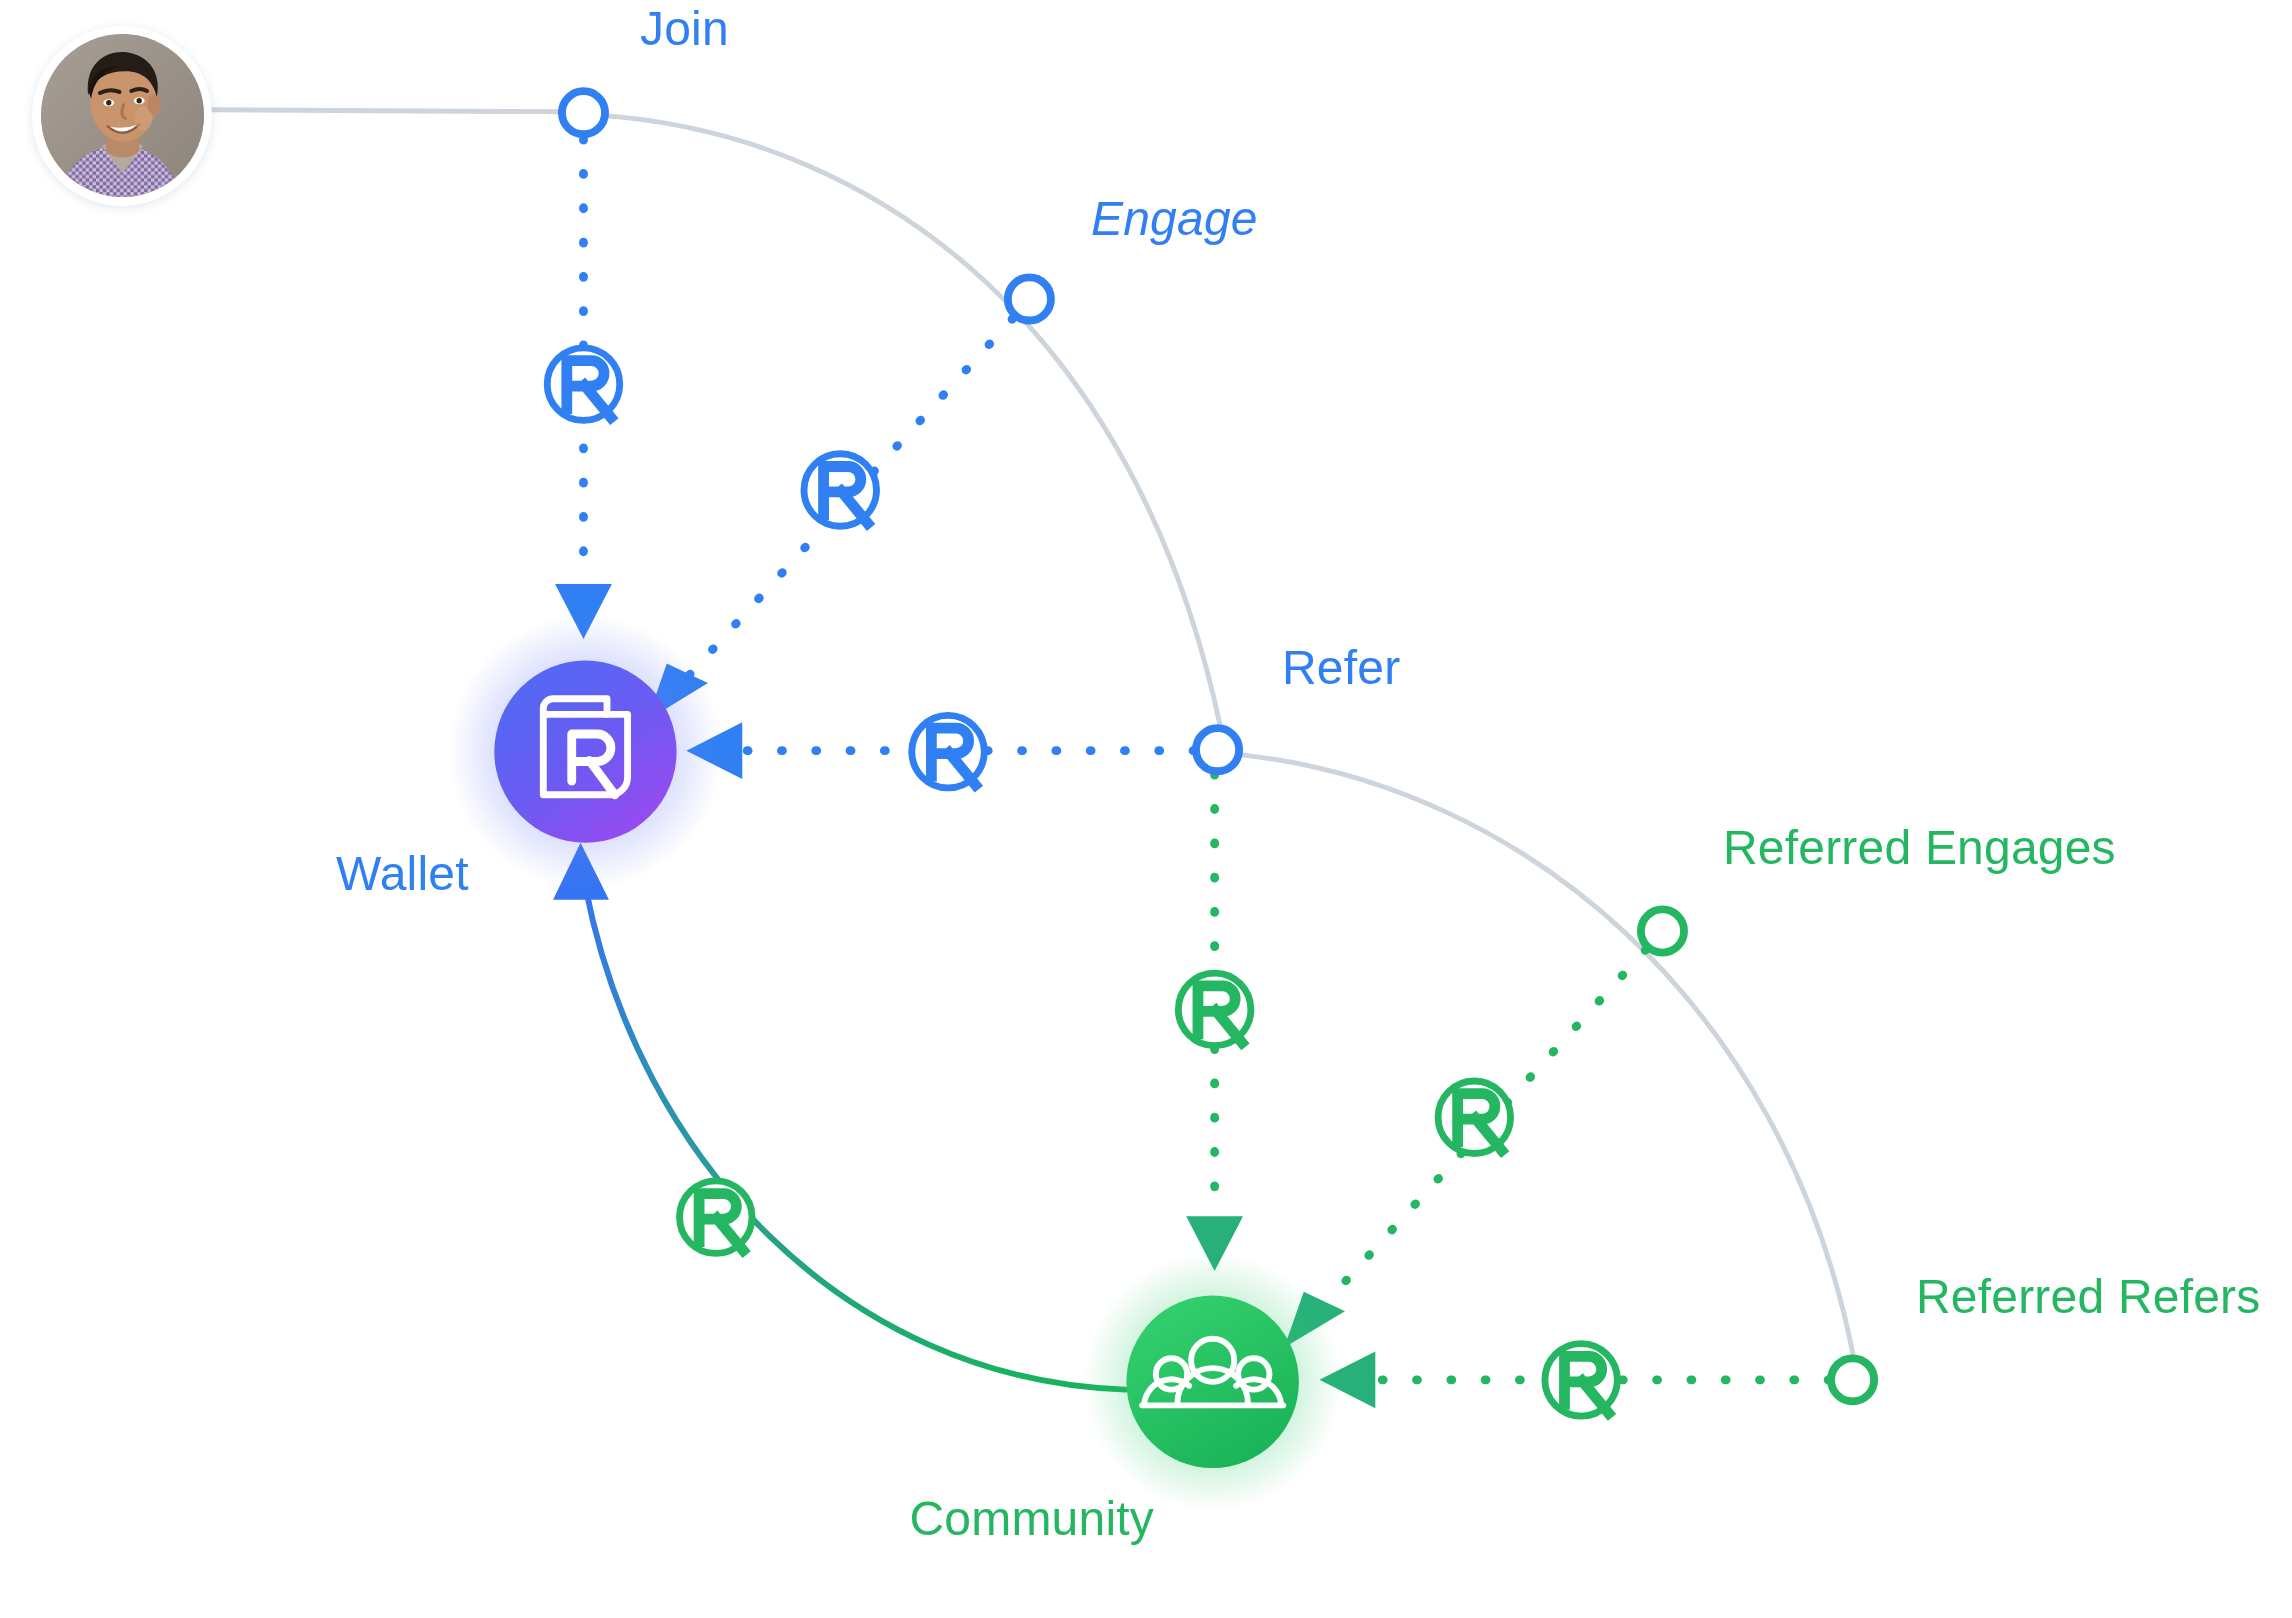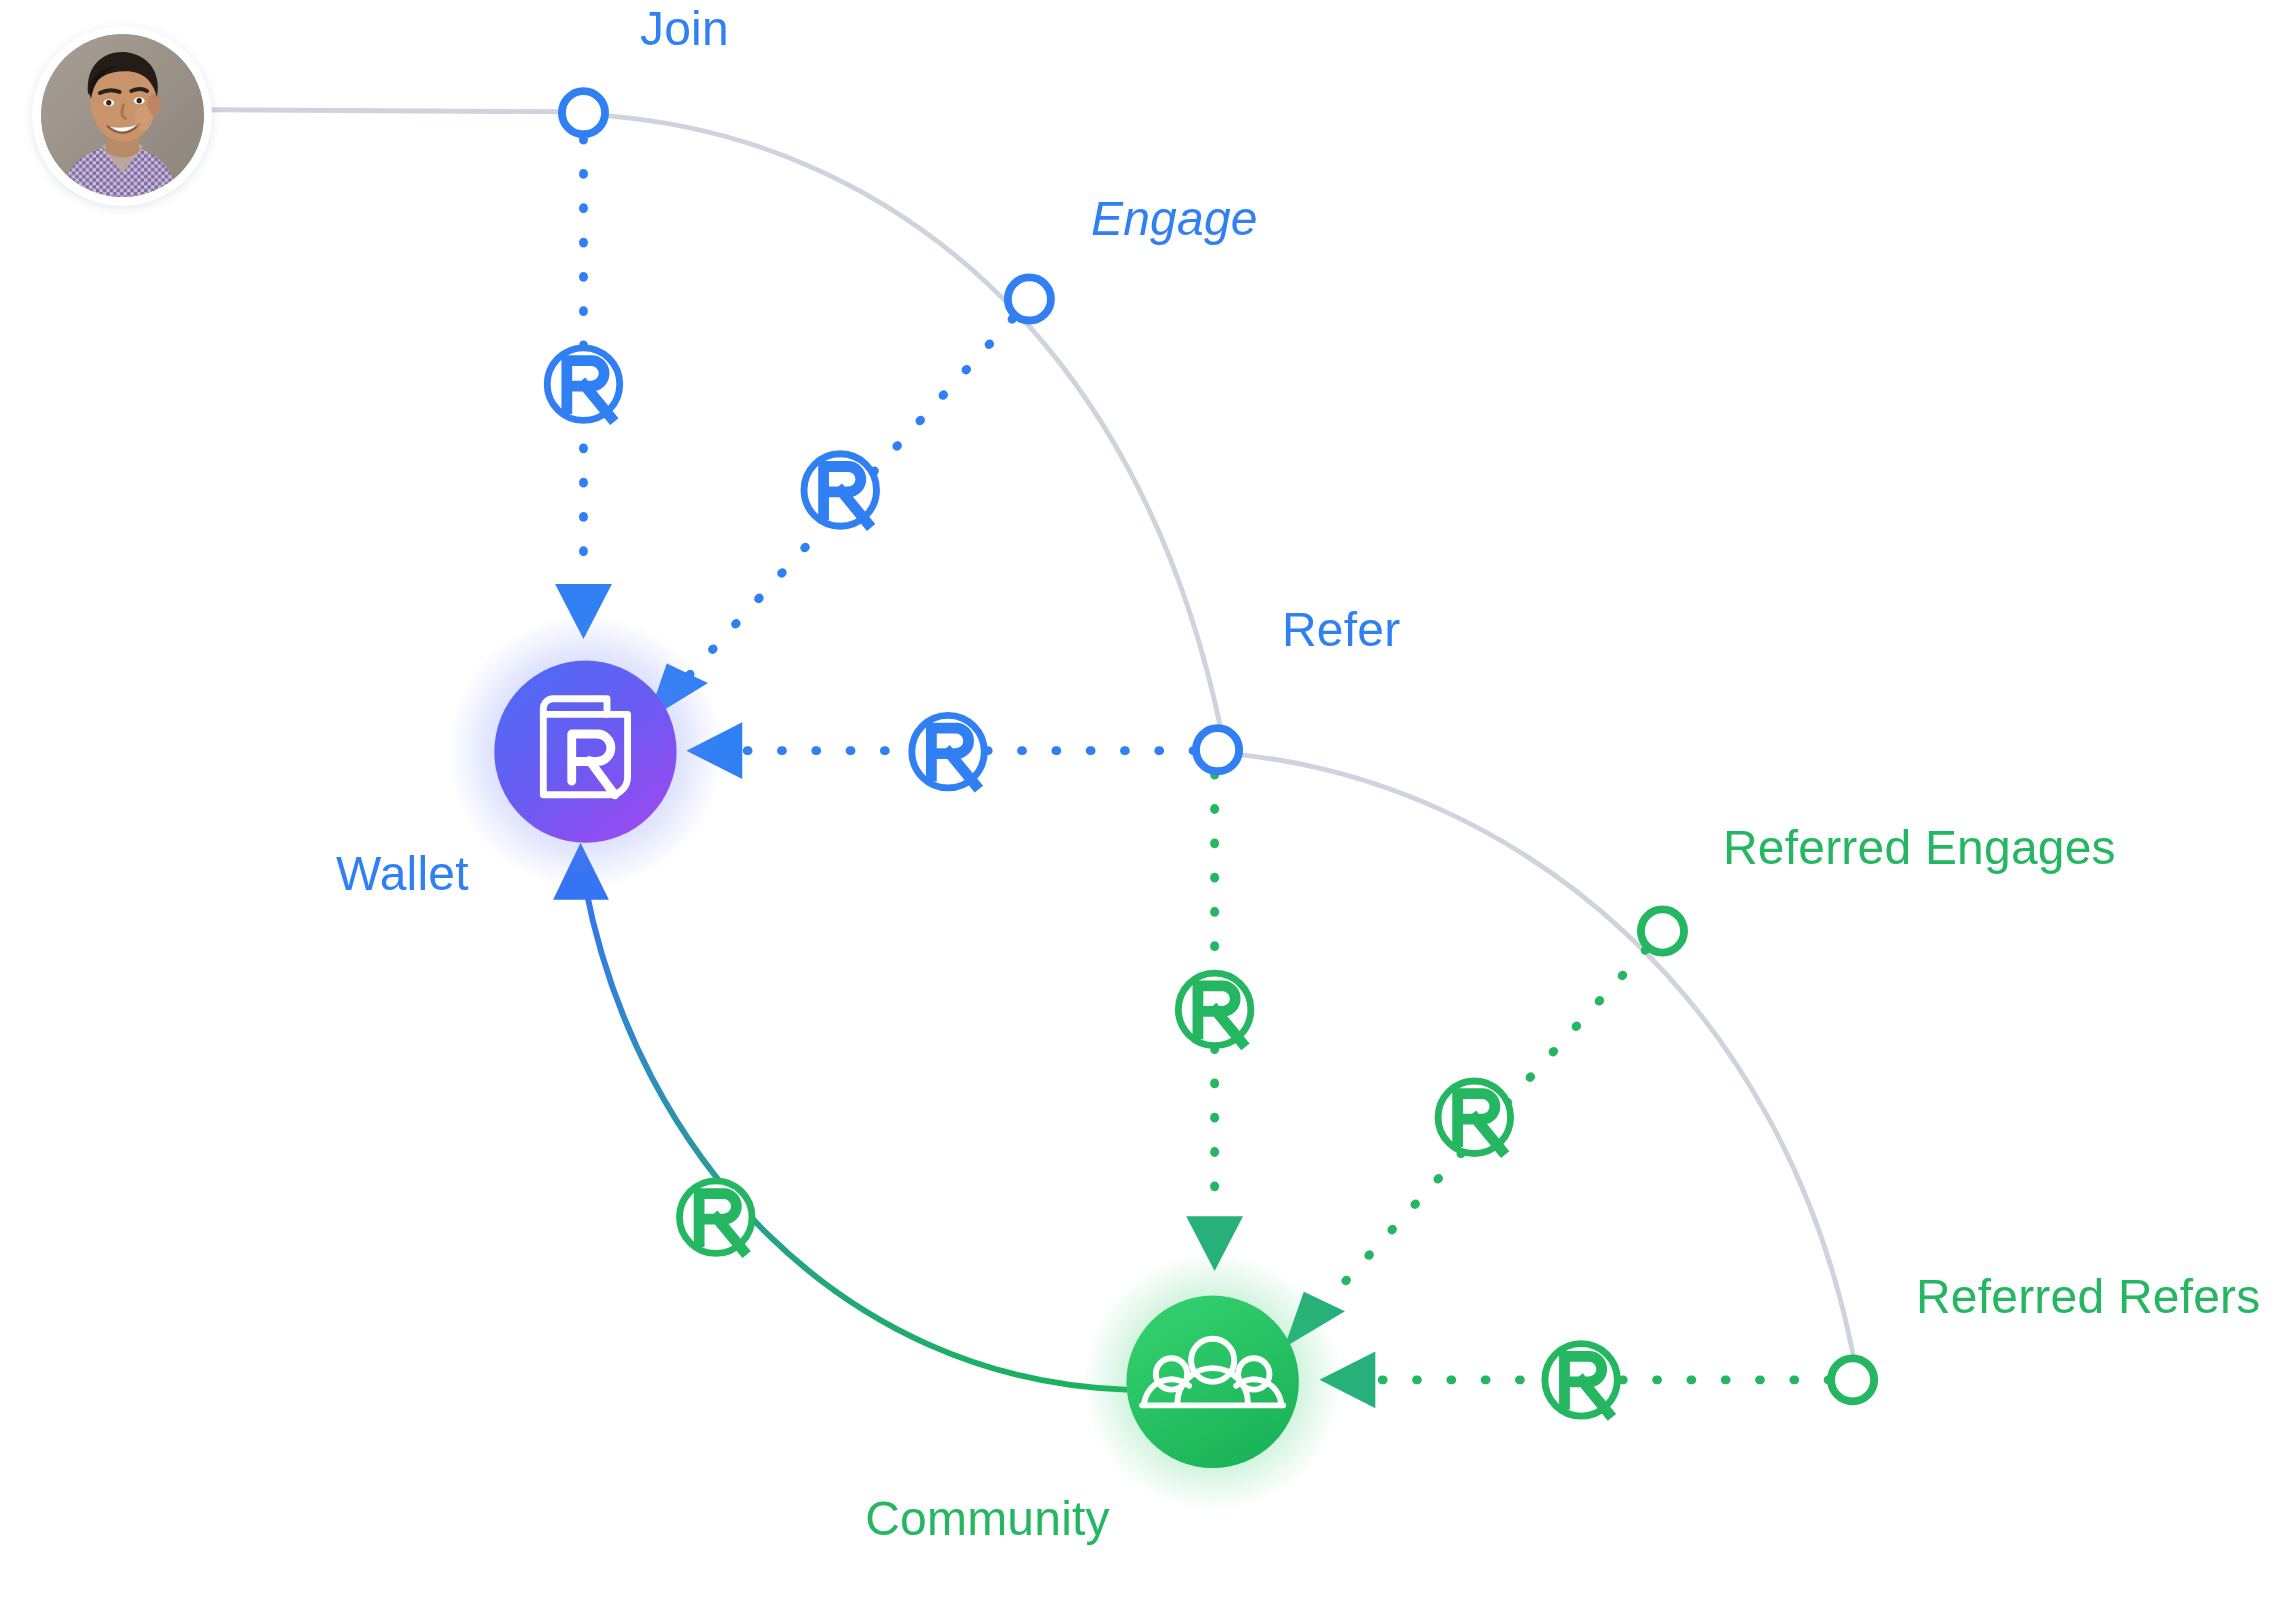--- a/index.html
+++ b/index.html
@@ -29,21 +29,21 @@
     position: absolute;
     font-family: "Liberation Sans", sans-serif;
     font-size: 48px;
     font-weight: 400;
     letter-spacing: 0.2px;
     white-space: nowrap;
     line-height: 1.14;
   }
   .label-blue { color: #3080f3; }
   .label-green { color: #25b662; }
-  .label-center { text-align: center; }
+  .label-center { text-align: right; }
 
   
   .avatar-wrap {
     position: absolute;
     left: 32px;
     top: 25.5px;
     width: 180px;
     height: 180px;
     border-radius: 50%;
     background: #ffffff;
@@ -279,21 +279,21 @@
           <ellipse cx="104" cy="86" rx="9" ry="12" fill="#d8a77e" opacity="0.45"></ellipse>
         </g>
       </svg>
     </div>
   </div>
 
   <div class="node-label label-blue" style="left:640px; top:2px;">Join</div>
 
   <div class="node-label label-blue" style="left:1091px; top:192px;font-style:italic;">Engage</div>
 
-  <div class="node-label label-blue" style="left:1282px; top:603px;">Refer</div>
+  <div class="node-label label-blue" style="left:1282px; top:641px;">Refer</div>
 
   <div class="node-label label-green" style="left:1723px; top:821px;">Referred Engages</div>
 
   <div class="node-label label-green" style="left:1916px; top:1270px;">Referred Refers</div>
 
   <div class="node-label label-blue" style="left:320px; top:847px;margin-left:16px;">Wallet</div>
 
   <div class="node-label label-green label-center" style="left:821px; top:1492px; width:333px;">
     <div>Community</div>
   </div>

